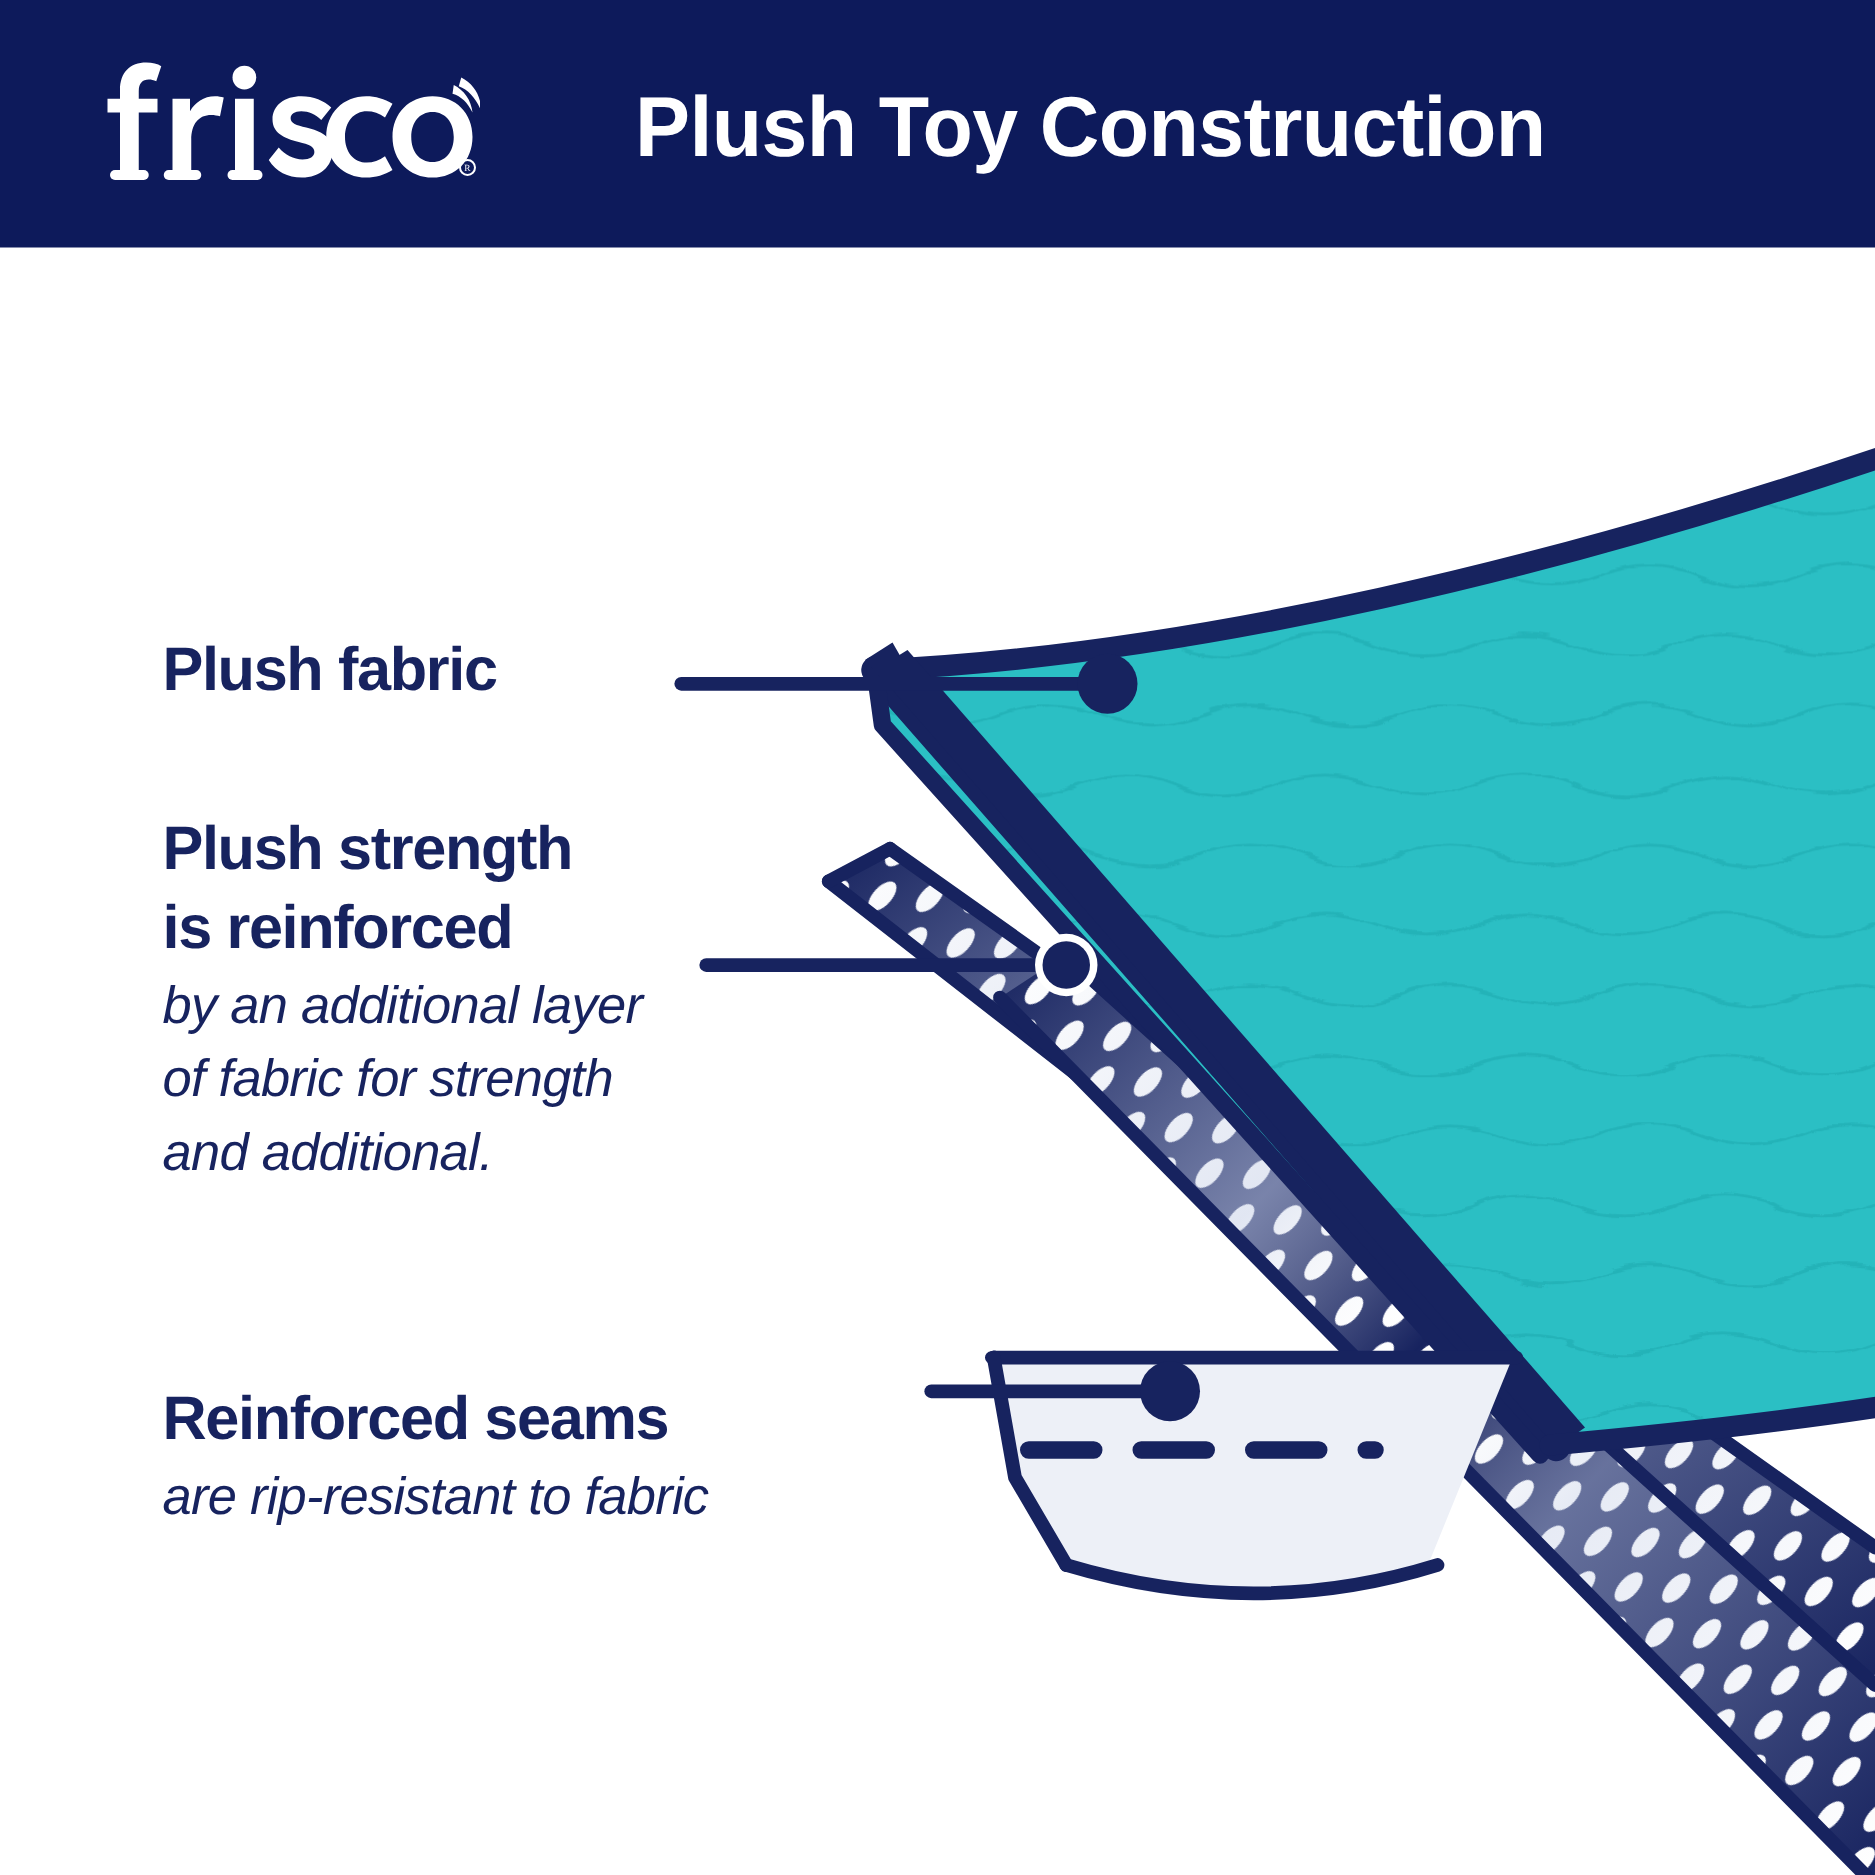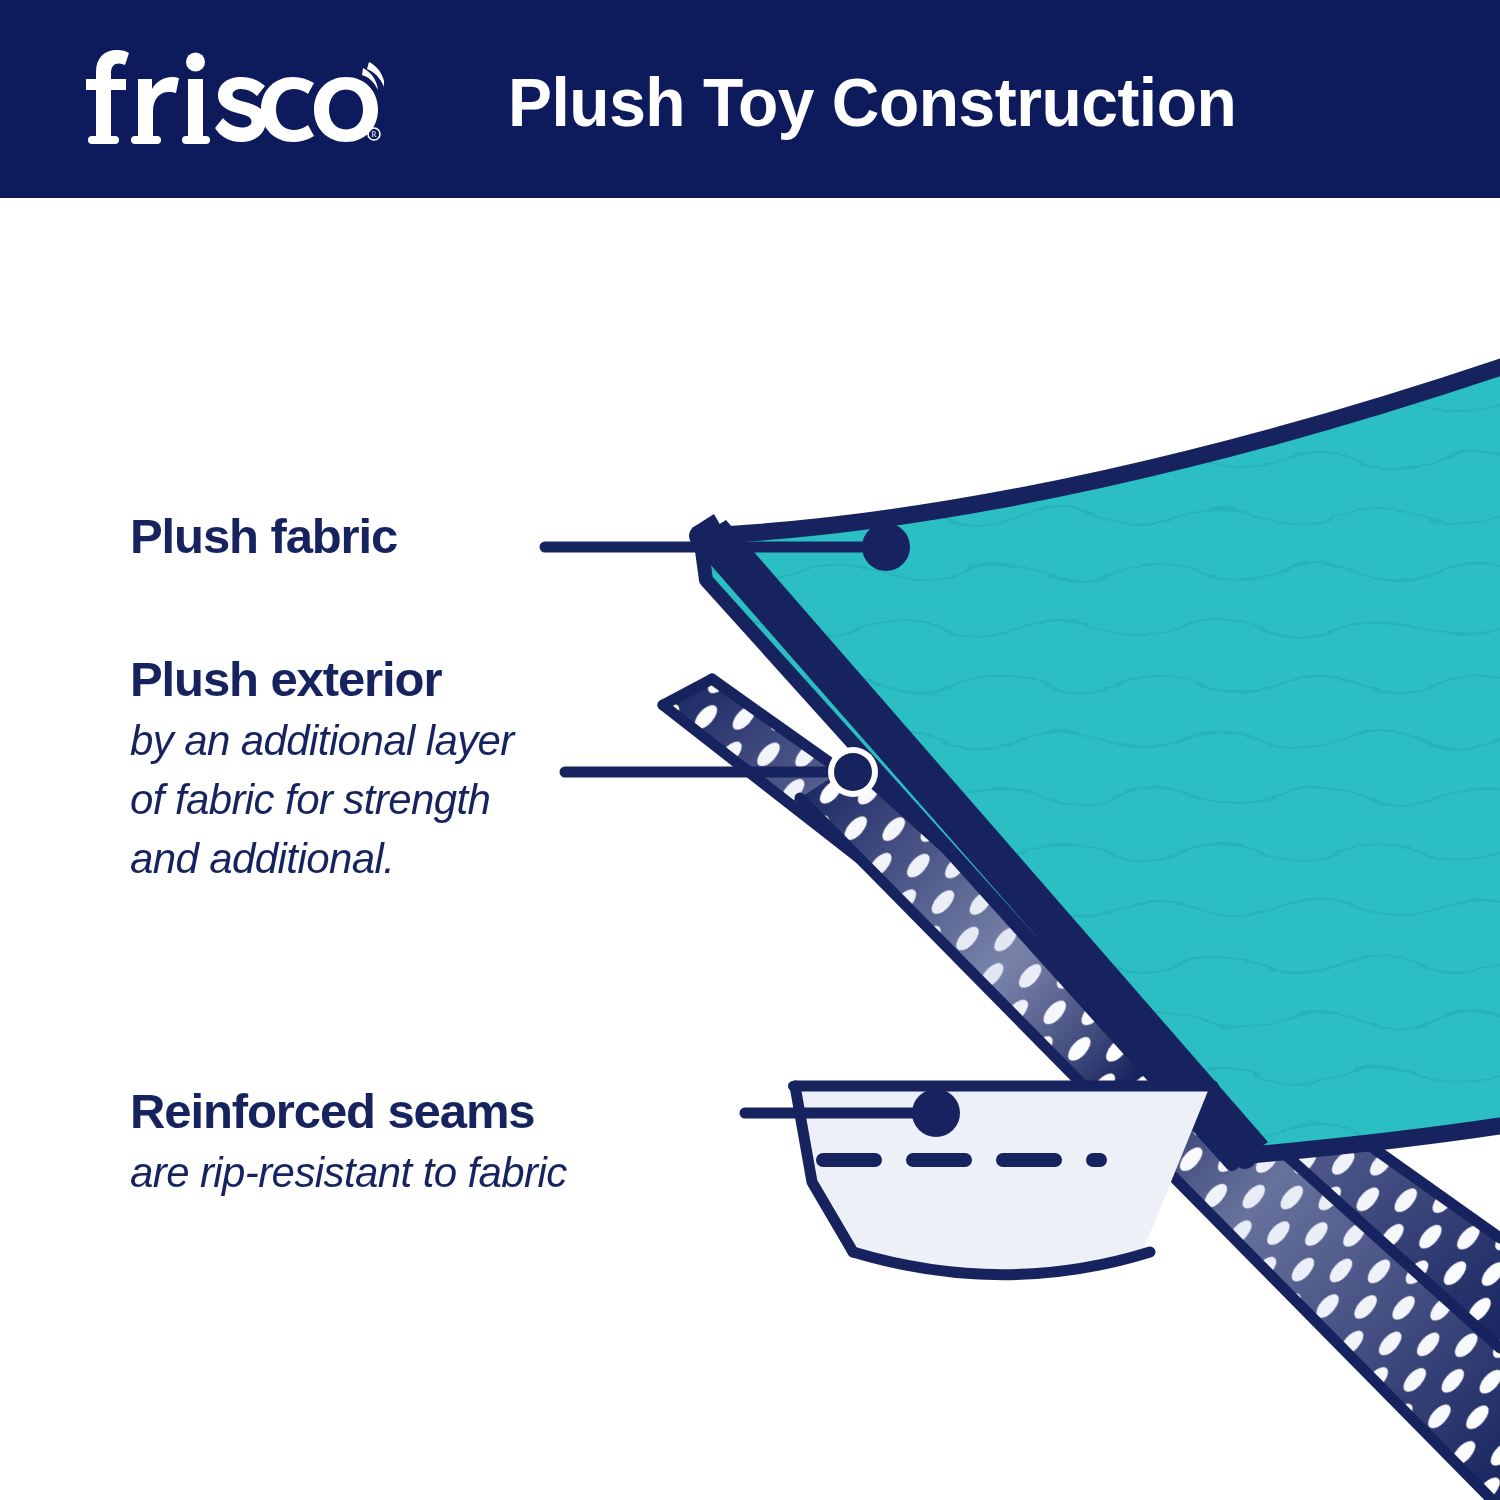--- a/index.html
+++ b/index.html
@@ -82,21 +82,21 @@
     font-size: 42px;
     font-weight: normal;
     line-height: 59px;
     letter-spacing: -0.6px;
     white-space: nowrap;
     font-style: italic;
   }
 
   #callout-plush-fabric   { left: 130px; top: 505px; }
   #callout-plush-exterior { left: 130px; top: 648px; }
-  #callout-reinforced-seams { left: 130px; top: 1080px; }
+  #callout-reinforced-seams { left: 130px; top: 1104px; }
 
   
   #leaders {
     position: absolute;
     left: 0; top: 0;
     width: 1500px;
     height: 1500px;
     pointer-events: none;
   }
 </style>
@@ -320,21 +320,22 @@
       <line x1="745" y1="1113" x2="936" y2="1113" stroke="#17235F" stroke-width="11" stroke-linecap="round"></line>
       <circle cx="936" cy="1113" r="24" fill="#17235F"></circle>
     </g>
   </svg>
 
   <div class="callout" id="callout-plush-fabric">
     <div class="head">Plush fabric</div>
   </div>
 
   <div class="callout" id="callout-plush-exterior">
-    <div class="head">Plush exterior</div>
+    <div class="head">Plush strength</div>
+    <div class="head">is reinforced</div>
     <div class="body">by an additional layer</div>
     <div class="body">of fabric for strength</div>
     <div class="body">and additional.</div>
   </div>
 
   <div class="callout" id="callout-reinforced-seams">
     <div class="head">Reinforced seams</div>
     <div class="body">are rip-resistant to fabric</div>
   </div>
 

